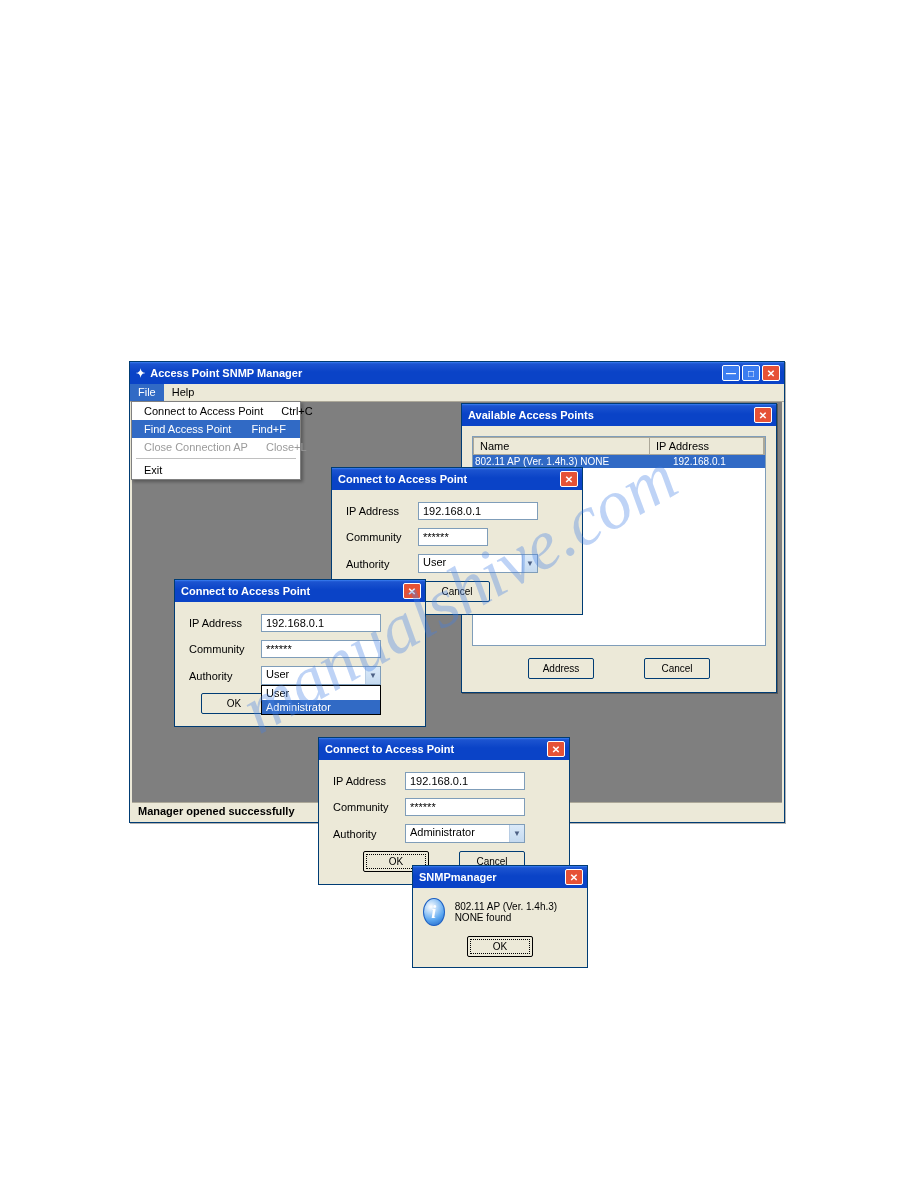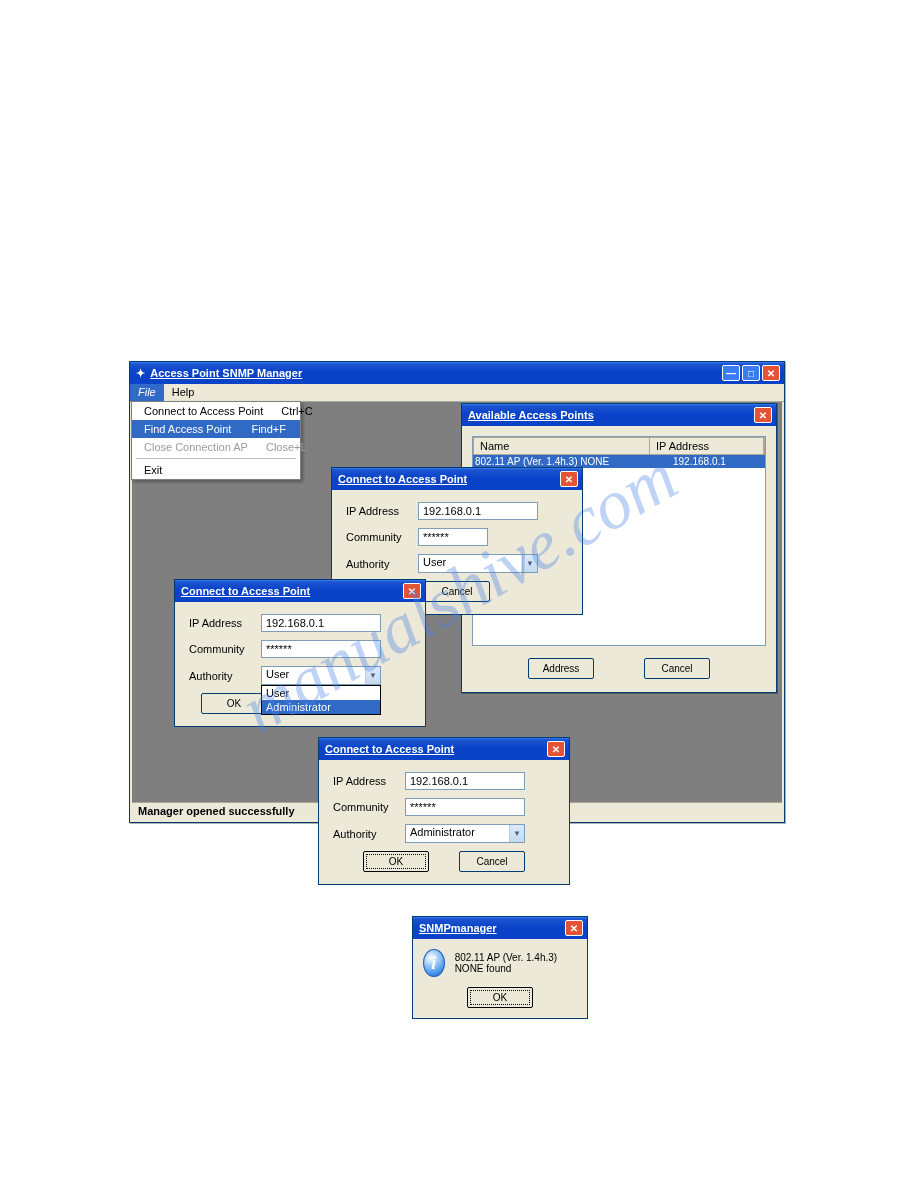--- a/index.html
+++ b/index.html
@@ -28,21 +28,21 @@
   .titlebar {
     background: linear-gradient(to bottom, #3a80f4 0%, #1c54d0 8%, #0a43c7 45%, #0a43c7 100%);
     color: #fff;
     height: 22px;
     display: flex;
     align-items: center;
     padding: 0 4px 0 6px;
     font-weight: bold;
     font-size: 11px;
   }
-  .titlebar .title { flex: 1; text-decoration: underline; }
+  .titlebar .title { flex: 1; }
   .title-icons { display: flex; gap: 2px; }
   .tbtn {
     width: 18px; height: 16px;
     background: #3b7df0;
     border: 1px solid #fff;
     border-radius: 2px;
     display: flex; align-items: center; justify-content: center;
     color: #fff;
     font-size: 10px;
     cursor: pointer;
@@ -55,21 +55,20 @@
     height: 18px;
     align-items: stretch;
   }
   .menubar .menu-item {
     padding: 2px 8px;
     cursor: pointer;
   }
   .menubar .menu-item.open {
     background: #316ac5;
     color: #fff;
-    font-style: italic;
   }
   .menu-dropdown {
     position: absolute;
     background: #fff;
     border: 1px solid #808080;
     box-shadow: 2px 2px 3px rgba(0,0,0,0.3);
   }
   .menu-dropdown .row {
     display: flex;
     padding: 3px 14px 3px 12px;
@@ -373,21 +372,21 @@
           <span class="arrow">▼</span>
         </div>
       </div>
       <div class="btn-row">
         <button class="btn default">OK</button>
         <button class="btn">Cancel</button>
       </div>
     </div>
   </div>
 
-  <div class="dialog" style="left:283px;top:555px;width:176px;">
+  <div class="dialog" style="left:283px;top:504px;width:176px;">
     <div class="titlebar">
       <span class="title">SNMPmanager</span>
       <div class="title-icons">
           <div class="tbtn close">✕</div>
         </div>
     </div>
     <div class="dlg-body" style="padding:10px 10px 10px 10px;">
       <div style="display:flex;align-items:center;gap:10px;margin-bottom:10px;">
         <div class="info-icon">i</div>
         <div style="font-size:10px;">802.11 AP (Ver. 1.4h.3) NONE found</div>

